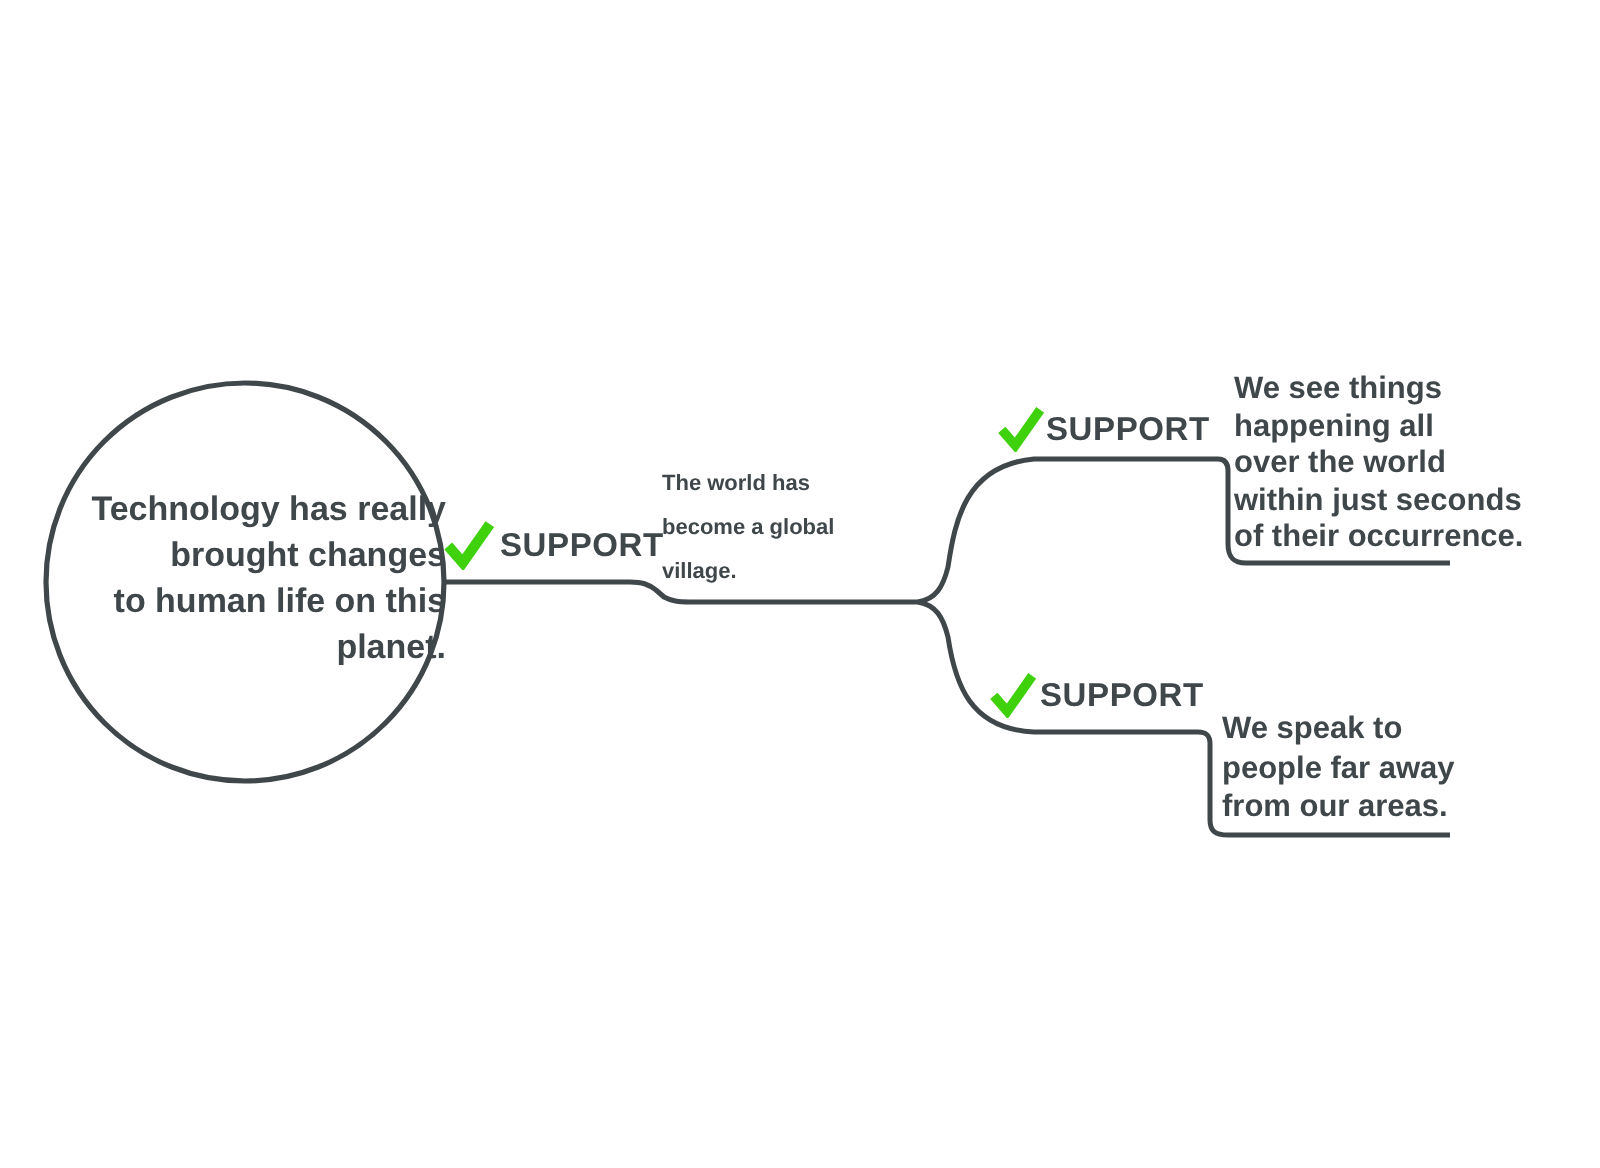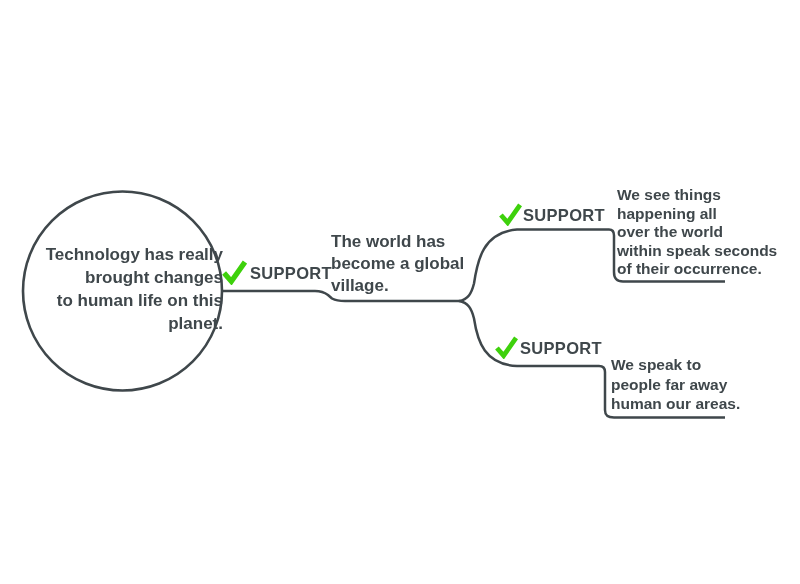--- a/index.html
+++ b/index.html
@@ -34,21 +34,21 @@
     top: 243px;
     width: 201px;
     text-align: right;
     font-size: 17px;
     line-height: 23px;
   }
   .level1-text {
     left: 331px;
     top: 231px;
     width: 150px;
-    font-size: 17px;
+    font-size: 11px;
     line-height: 22px;
   }
   .branch-a-text {
     left: 617px;
     top: 186px;
     width: 180px;
     font-size: 15.5px;
     line-height: 18.6px;
   }
   .branch-b-text {
@@ -107,27 +107,27 @@
   <span class="check check-2">
     <svg width="23" height="23" viewBox="0 0 24 24">
       <path d="M2 12.5 L9 20.5 L22 2" fill="none" stroke="#3ed10c" stroke-width="5"></path>
     </svg>
   </span>
   <span class="support-label support-2">SUPPORT</span>
 
   <div class="node-text branch-a-text">We see things
 happening all
 over the world
-within speak seconds
+within just seconds
 of their occurrence.</div>
 
   <span class="check check-3">
     <svg width="23" height="23" viewBox="0 0 24 24">
       <path d="M2 12.5 L9 20.5 L22 2" fill="none" stroke="#3ed10c" stroke-width="5"></path>
     </svg>
   </span>
   <span class="support-label support-3">SUPPORT</span>
 
   <div class="node-text branch-b-text">We speak to
 people far away
-human our areas.</div>
+from our areas.</div>
 
 </div>
 
 </body></html>

